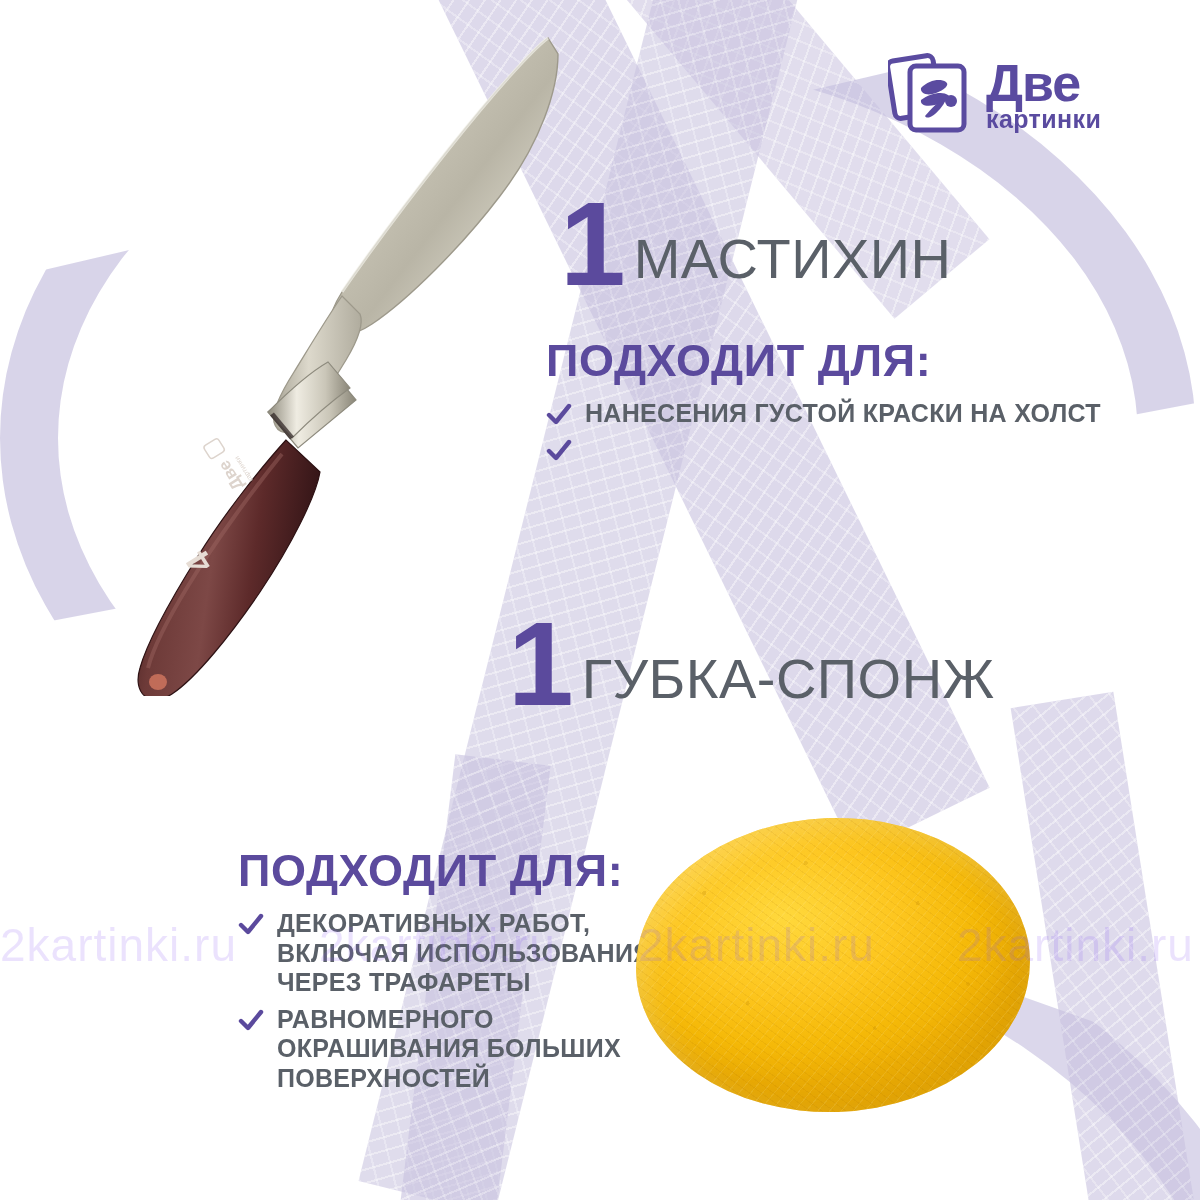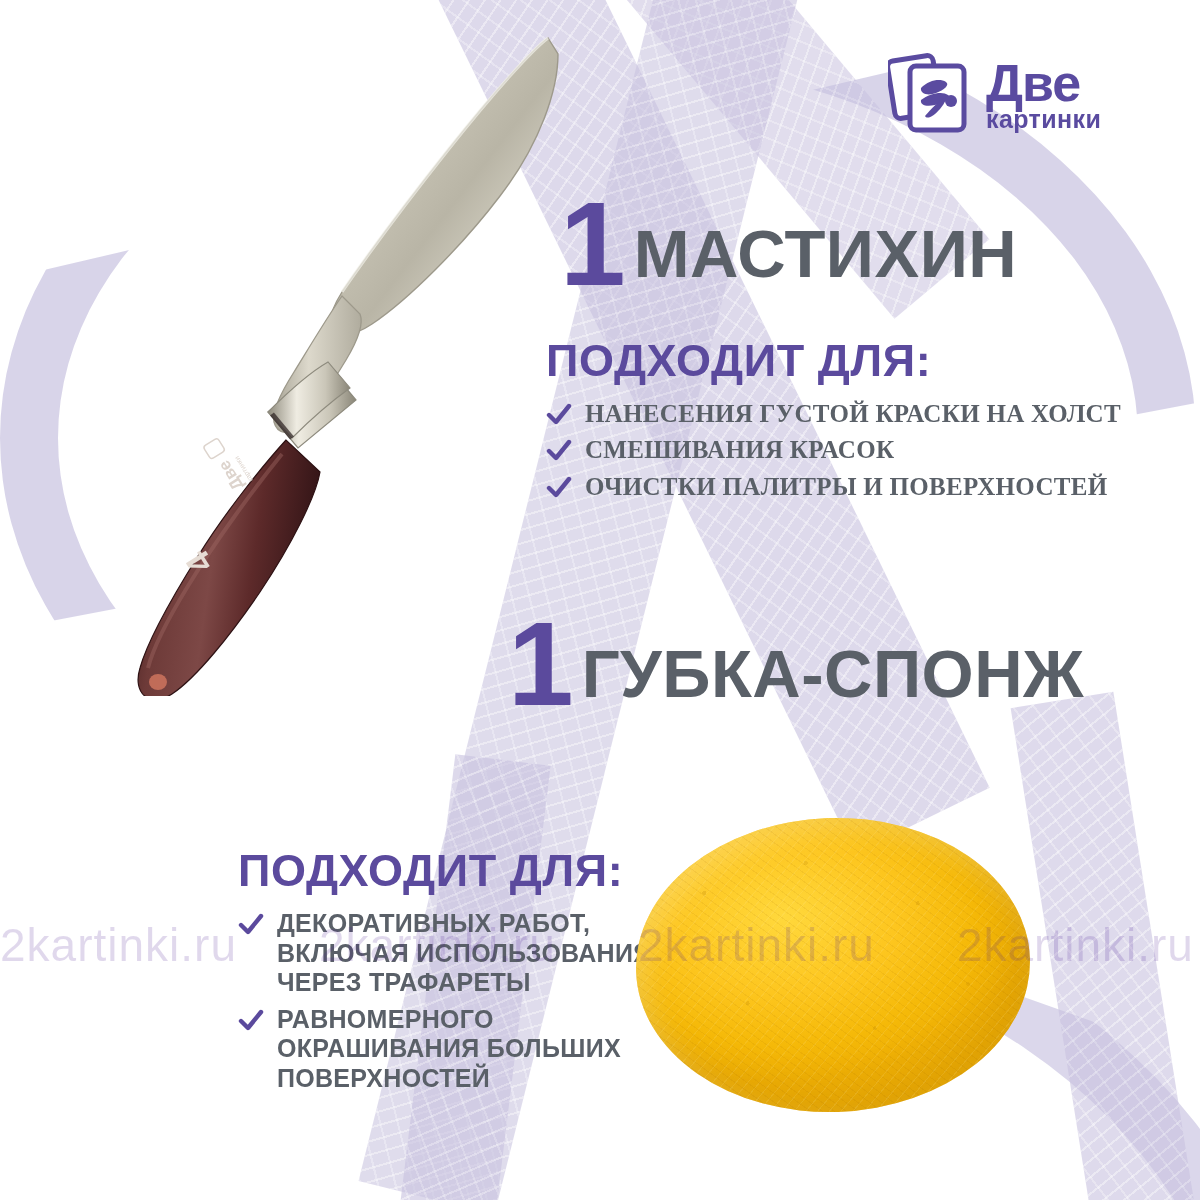--- a/index.html
+++ b/index.html
@@ -59,59 +59,59 @@
     background-image:
       repeating-linear-gradient(-30deg, rgba(255,255,255,.40) 0 2px, rgba(255,255,255,0) 2px 13px),
       repeating-linear-gradient(62deg, rgba(255,255,255,.30) 0 2px, rgba(255,255,255,0) 2px 17px);
     mix-blend-mode:screen;
   }
 
   
   .wm-band{
     position:absolute;left:0;top:905px;width:1200px;height:80px;
     display:flex;align-items:center;gap:82px;
-    font-size:46px;letter-spacing:1px;color:#4c1d95;opacity:.17;
+    font-size:46px;letter-spacing:1px;color:#8b5cf6;opacity:.17;
     white-space:nowrap;pointer-events:none;
   }
   .wm-band span{flex:0 0 auto;}
 
   
   .logo{position:absolute;left:888px;top:52px;display:flex;align-items:center;gap:16px;}
   .logo-mark{width:82px;height:86px;flex:0 0 auto;}
   .logo-text{display:flex;flex-direction:column;line-height:.93;}
   .logo-title{font-size:52px;font-weight:700;color:#5a4ba0;letter-spacing:-1px;}
   .logo-sub{font-size:25px;font-weight:700;color:#5a4ba0;letter-spacing:.4px;}
 
   
   .sec{position:absolute;}
   .sec-title{display:flex;align-items:flex-end;gap:10px;}
   .sec-num{
     font-size:118px;font-weight:700;color:#5b4a9d;line-height:.82;
     letter-spacing:-2px;
   }
   .sec-name{
-    font-size:67px;font-weight:700;color:#5a6068;letter-spacing:.5px;
+    font-size:56px;font-weight:400;color:#5a6068;letter-spacing:.5px;
     line-height:1;padding-bottom:6px;
   }
   .fits-label{
     font-size:45px;font-weight:700;color:#5b4a9d;letter-spacing:.6px;
     margin-bottom:12px;
   }
   .bullets{list-style:none;margin:0;padding:0;}
   .bullet{display:flex;gap:13px;align-items:flex-start;margin-bottom:7px;}
   .check{flex:0 0 auto;width:26px;height:26px;margin-top:3px;}
   .bullet-txt{
     font-size:25px;font-weight:700;color:#5a6068;letter-spacing:.3px;
     line-height:1.18;
   }
 
   
   .sec-knife{left:560px;top:196px;}
   .sec-knife .fits-wrap{margin-top:42px;margin-left:-14px;}
-  .sec-knife .bullet-txt{white-space:nowrap;font-family:Liberation Serif, serif;}
+  .sec-knife .bullet-txt{white-space:nowrap;}
 
   
   .sec-sponge{left:508px;top:616px;}
   .sec-fits-sponge{position:absolute;left:238px;top:845px;width:430px;}
 
   
   .knife{position:absolute;left:96px;top:16px;width:520px;height:680px;}
 
   
   .sponge{
@@ -231,27 +231,20 @@
         <li class="bullet">
           <svg class="check" viewBox="0 0 26 26">
             <path d="M3 13 L10 20 L23 4" fill="none" stroke="#5b4a9d" stroke-width="4.4" stroke-linecap="round" stroke-linejoin="round"></path>
           </svg>
           <span class="bullet-txt">НАНЕСЕНИЯ ГУСТОЙ КРАСКИ НА ХОЛСТ</span>
         </li>
         <li class="bullet">
           <svg class="check" viewBox="0 0 26 26">
             <path d="M3 13 L10 20 L23 4" fill="none" stroke="#5b4a9d" stroke-width="4.4" stroke-linecap="round" stroke-linejoin="round"></path>
           </svg>
-          <span class="bullet-txt">СМЕШИВАНИЯ КРАСОК</span>
-        </li>
-        <li class="bullet">
-          <svg class="check" viewBox="0 0 26 26">
-            <path d="M3 13 L10 20 L23 4" fill="none" stroke="#5b4a9d" stroke-width="4.4" stroke-linecap="round" stroke-linejoin="round"></path>
-          </svg>
-          <span class="bullet-txt">ОЧИСТКИ ПАЛИТРЫ И ПОВЕРХНОСТЕЙ</span>
         </li>
       </ul>
     </div>
   </div>
 
   <div class="sec sec-sponge">
     <div class="sec-title">
       <span class="sec-num">1</span>
       <span class="sec-name">ГУБКА-СПОНЖ</span>
     </div>

